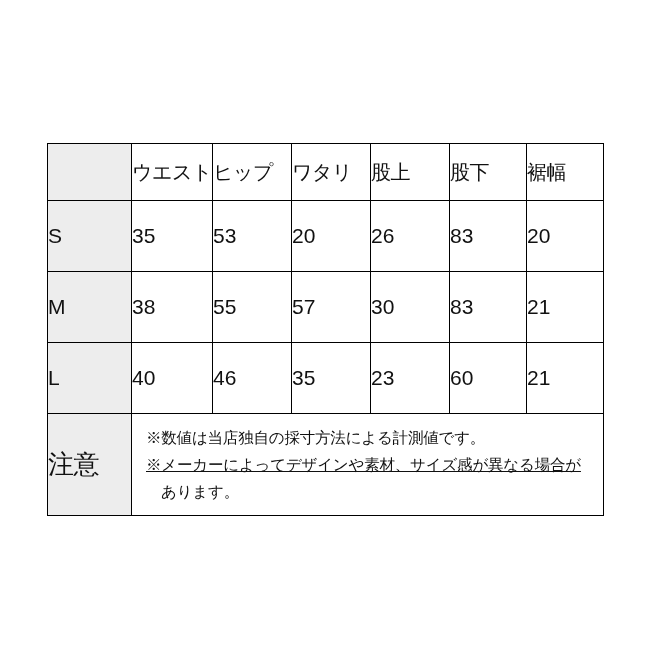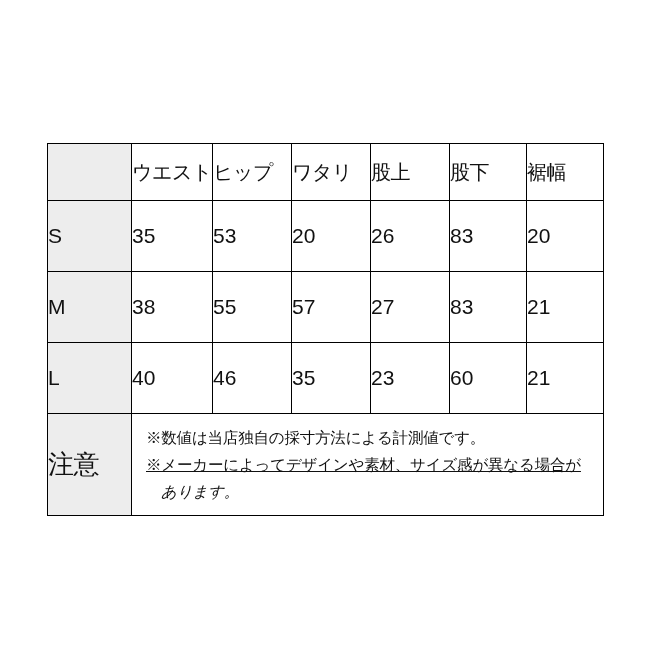--- a/index.html
+++ b/index.html
@@ -80,21 +80,20 @@
     line-height: 1.75;
     letter-spacing: -0.2px;
   }
   .note-body .line2 {
     display: block;
     text-decoration: underline;
   }
   .note-body .line3 {
     display: block;
     padding-left: 15px;
-    font-style: italic;
   }
 </style>
 </head>
 <body>
 
 <div class="page">
 
   <div class="table-wrap">
     <table class="size-table">
       <colgroup>
@@ -125,21 +124,21 @@
           <td>26</td>
           <td>83</td>
           <td>20</td>
         </tr>
 
         <tr class="data-row">
           <td class="row-label">M</td>
           <td>38</td>
           <td>55</td>
           <td>57</td>
-          <td>27</td>
+          <td>30</td>
           <td>83</td>
           <td>21</td>
         </tr>
 
         <tr class="data-row">
           <td class="row-label">L</td>
           <td>40</td>
           <td>46</td>
           <td>35</td>
           <td>23</td>

